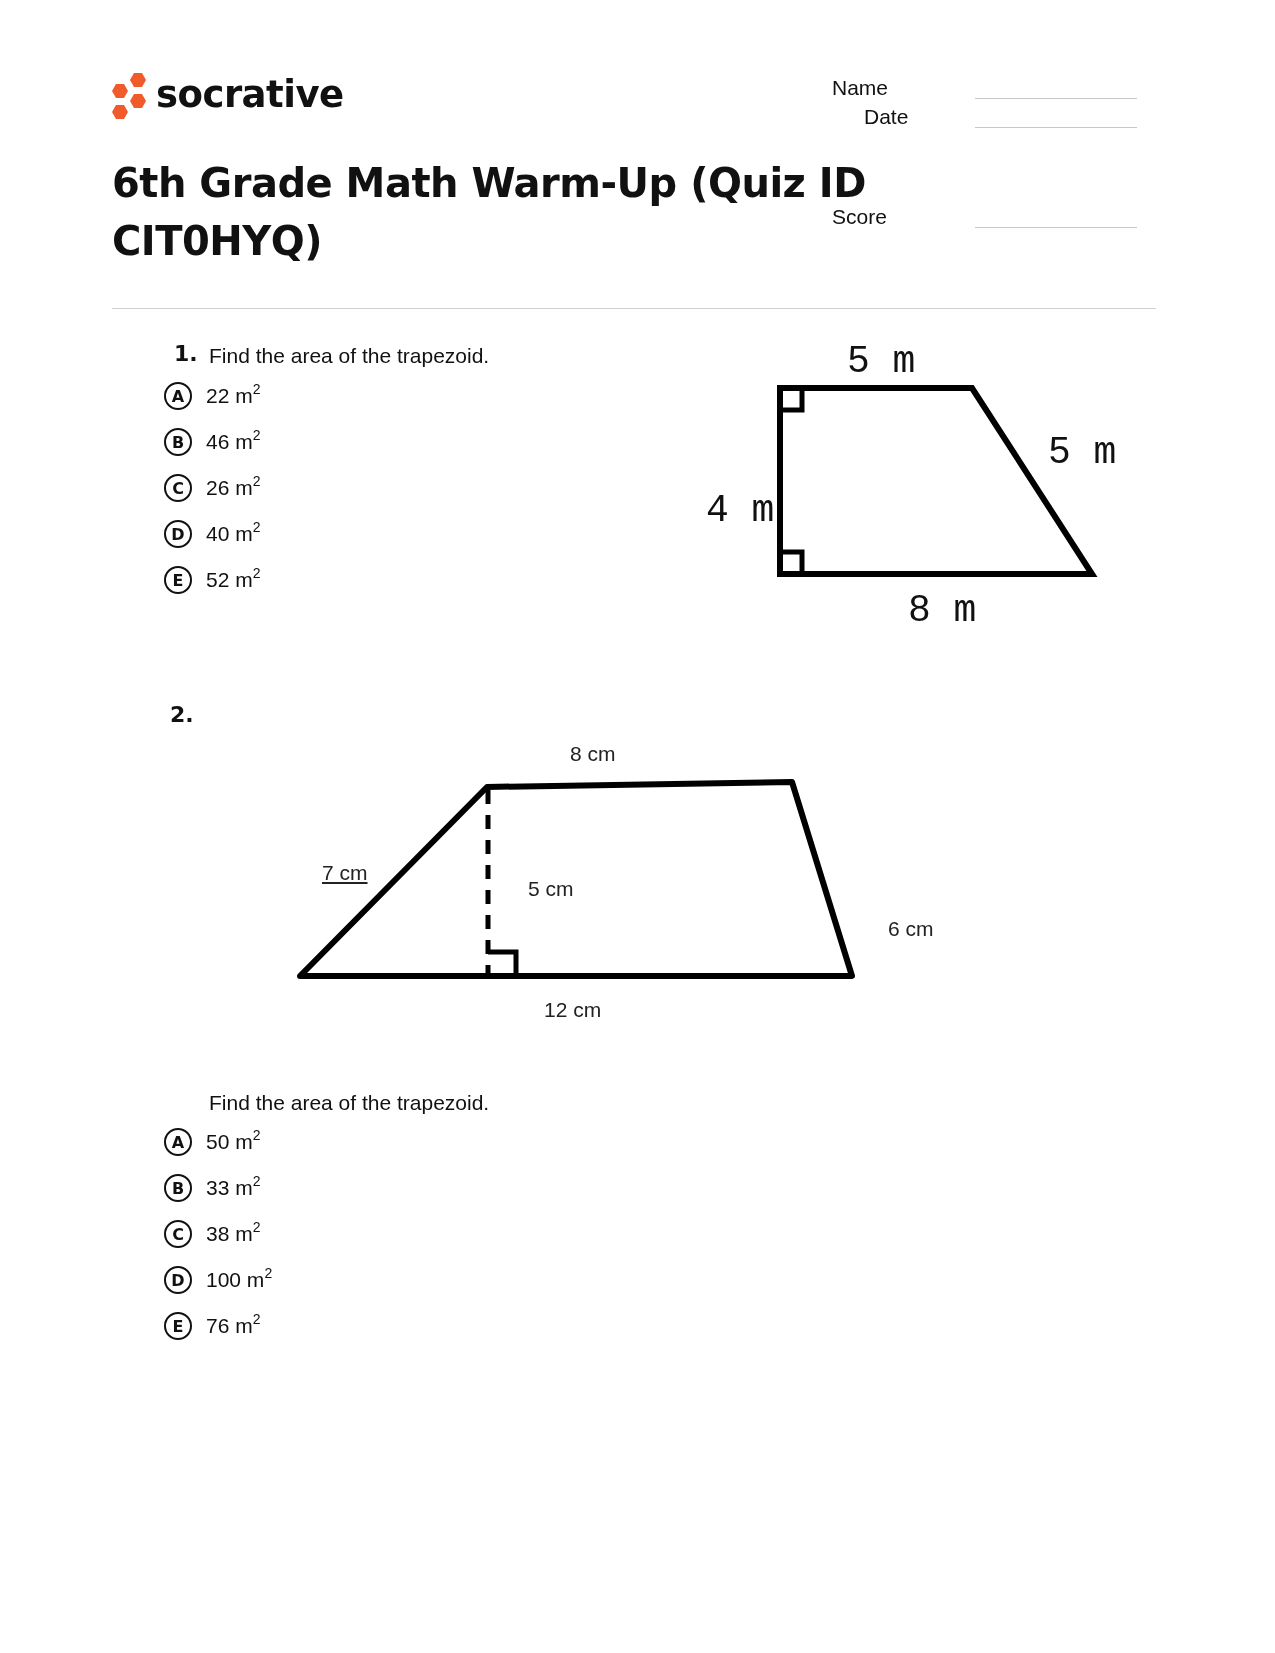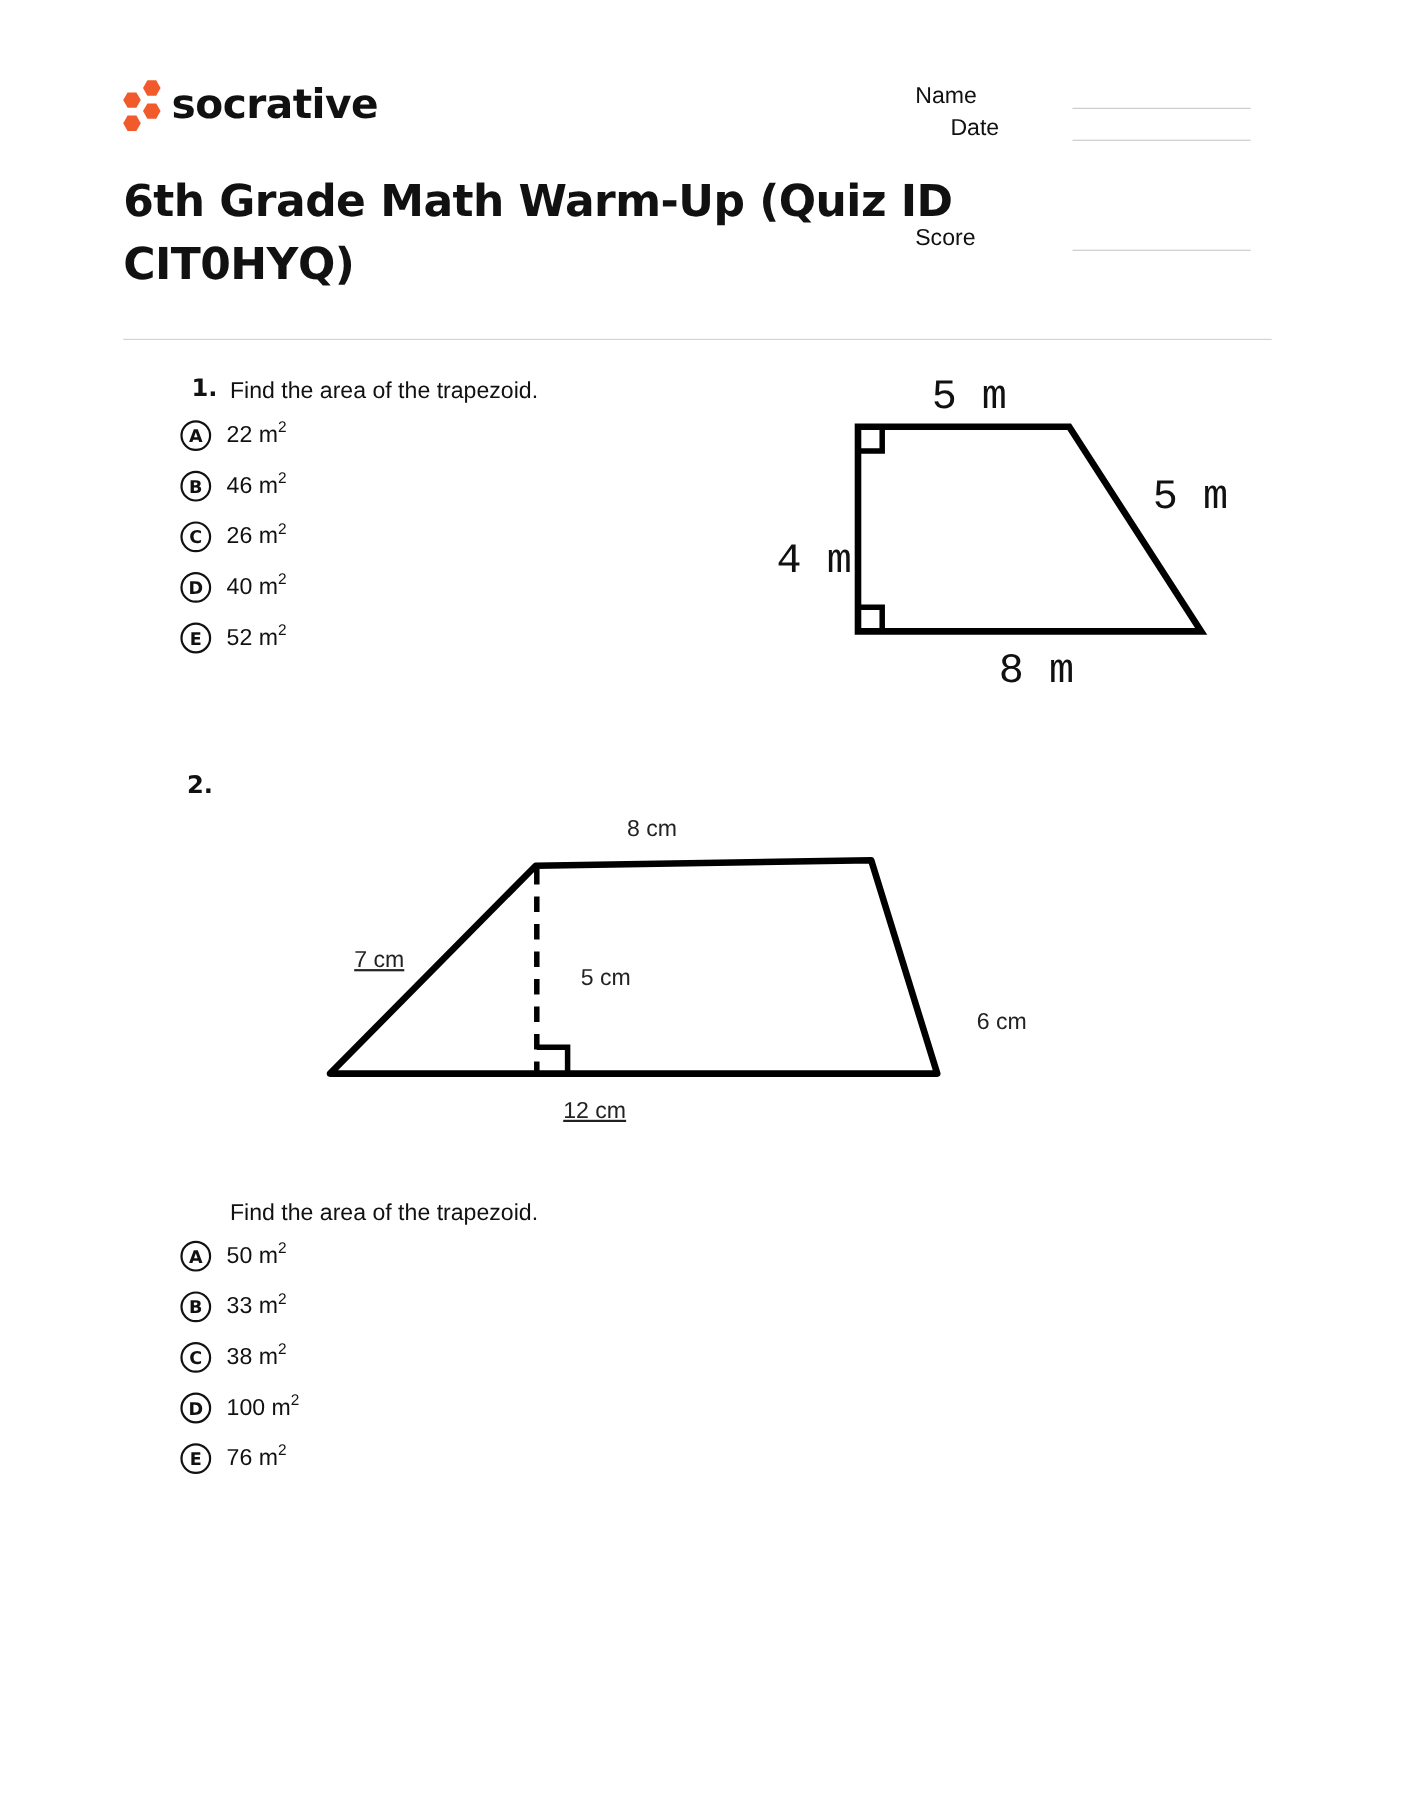--- a/index.html
+++ b/index.html
@@ -105,21 +105,21 @@
 
 <svg class="abs" style="left:290px; top:770px;" width="580" height="220">
   <polygon points="10,206 197,17 502,12 562,206" fill="none" stroke="#000" stroke-width="6" stroke-linejoin="round"></polygon>
   <line x1="198" y1="20" x2="198" y2="206" stroke="#000" stroke-width="5" stroke-dasharray="14,11"></line>
   <polyline points="198,182 226,182 226,206" fill="none" stroke="#000" stroke-width="5"></polyline>
 </svg>
 <div class="abs sans-label" style="left:570px; top:742px;">8 cm</div>
 <div class="abs sans-label" style="left:322px; top:861px;text-decoration:underline;">7 cm</div>
 <div class="abs sans-label" style="left:528px; top:877px;">5 cm</div>
 <div class="abs sans-label" style="left:848px; top:917px;margin-left:40px;">6 cm</div>
-<div class="abs sans-label" style="left:512px; top:998px;text-decoration:underline;">12 cm</div>
+<div class="abs sans-label" style="left:544px; top:998px;">12 cm</div>
 
 <div class="abs qtext" style="left:209px; top:1091px;">Find the area of the trapezoid.</div>
 
 <div class="options-list" style="left:164px; top:1125px;">
   <div class="option">
     <span class="bubble">A</span>
     <span class="opt-text"><span>50 m</span><sup>2</sup></span>
   </div>
   <div class="option">
     <span class="bubble">B</span>

